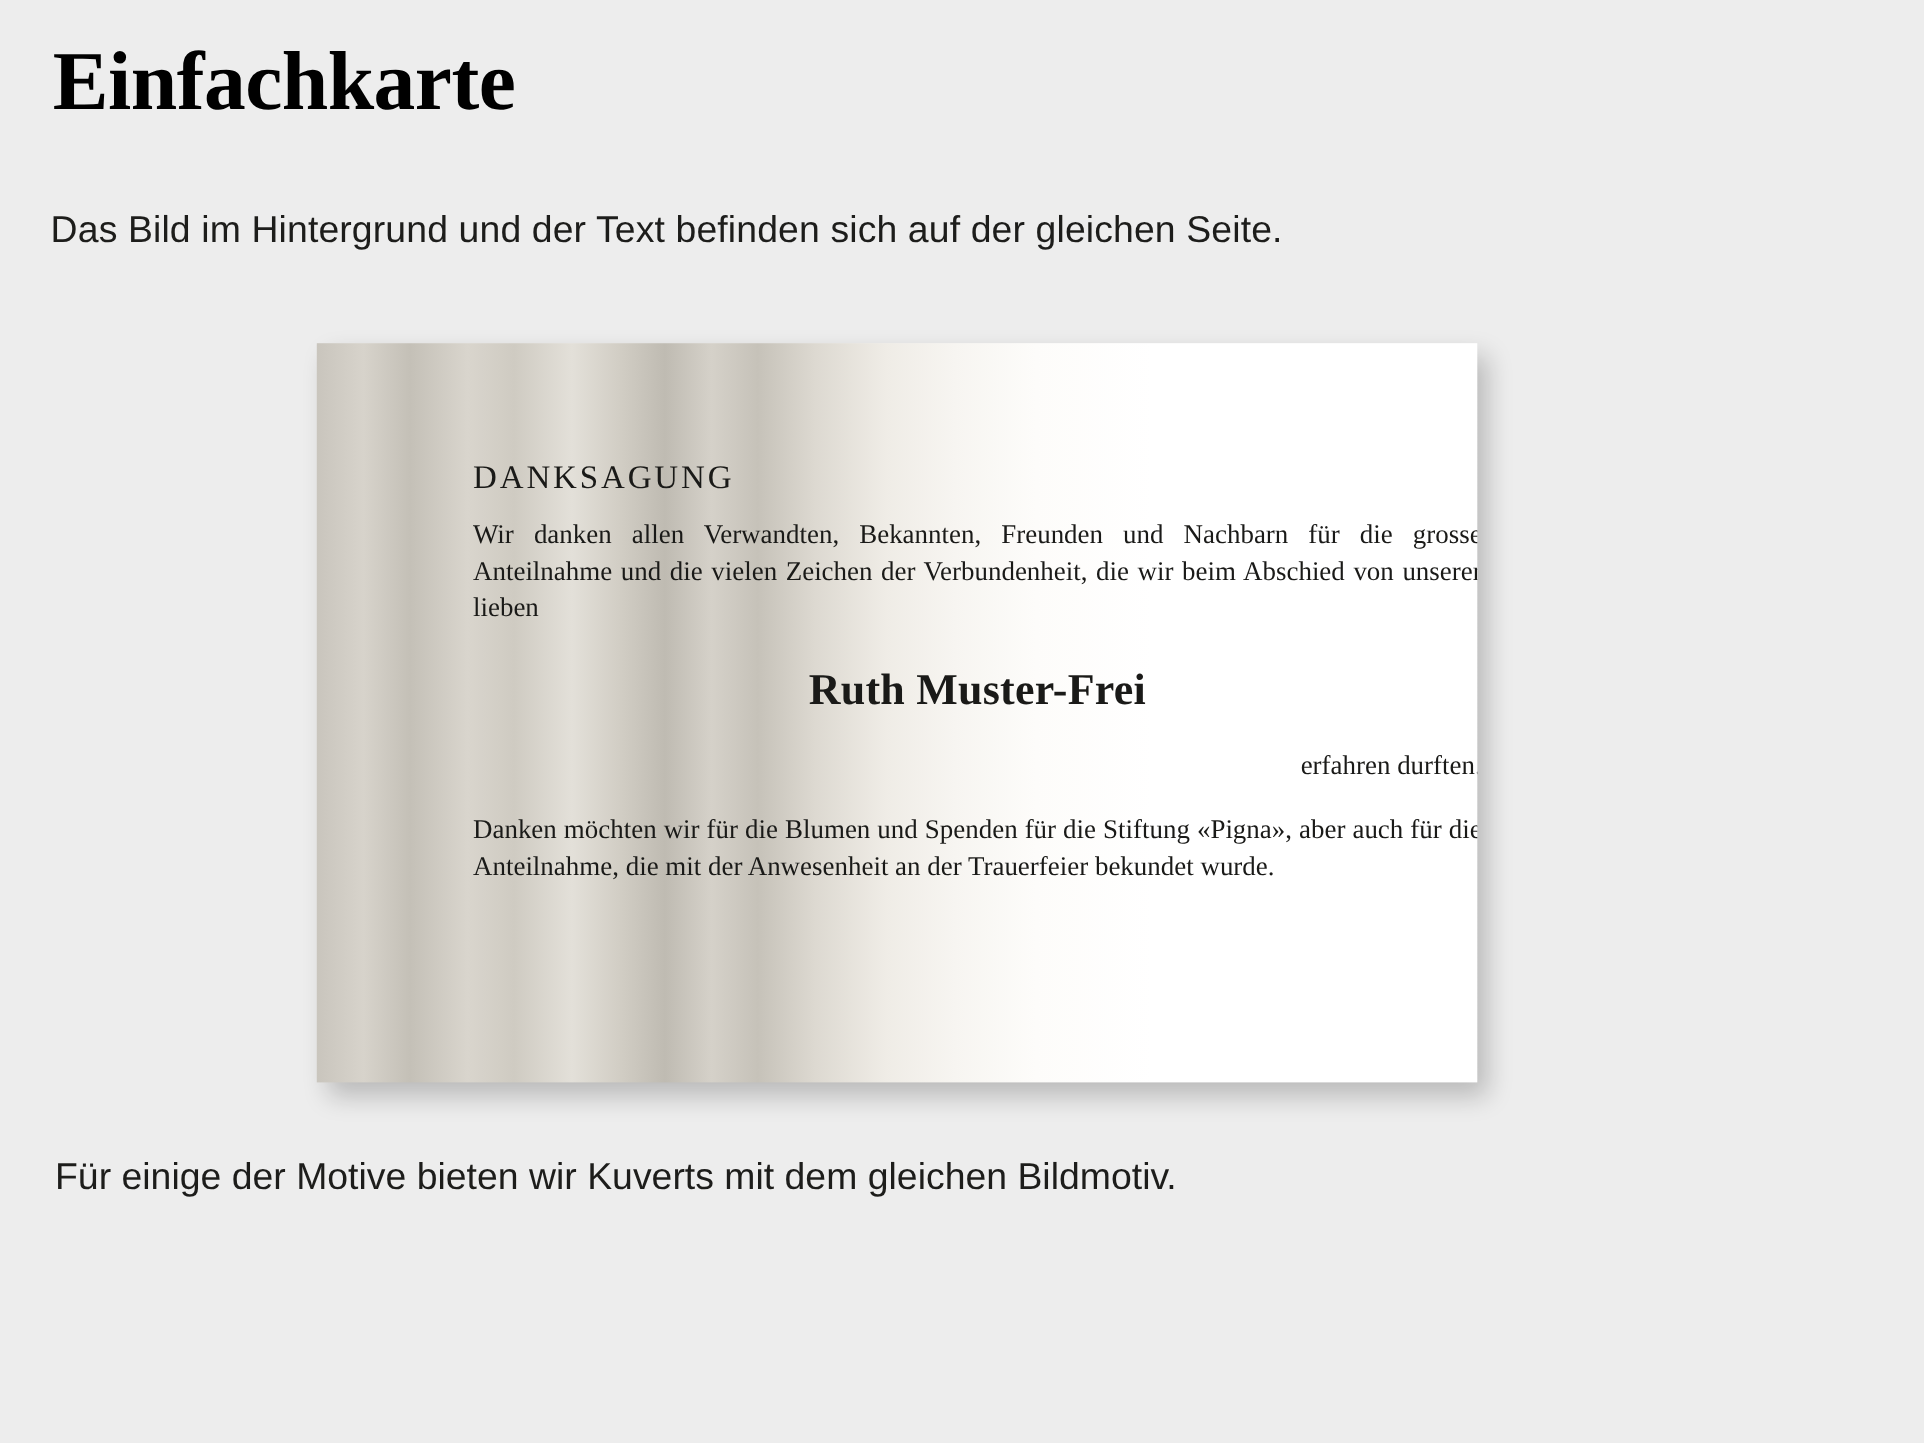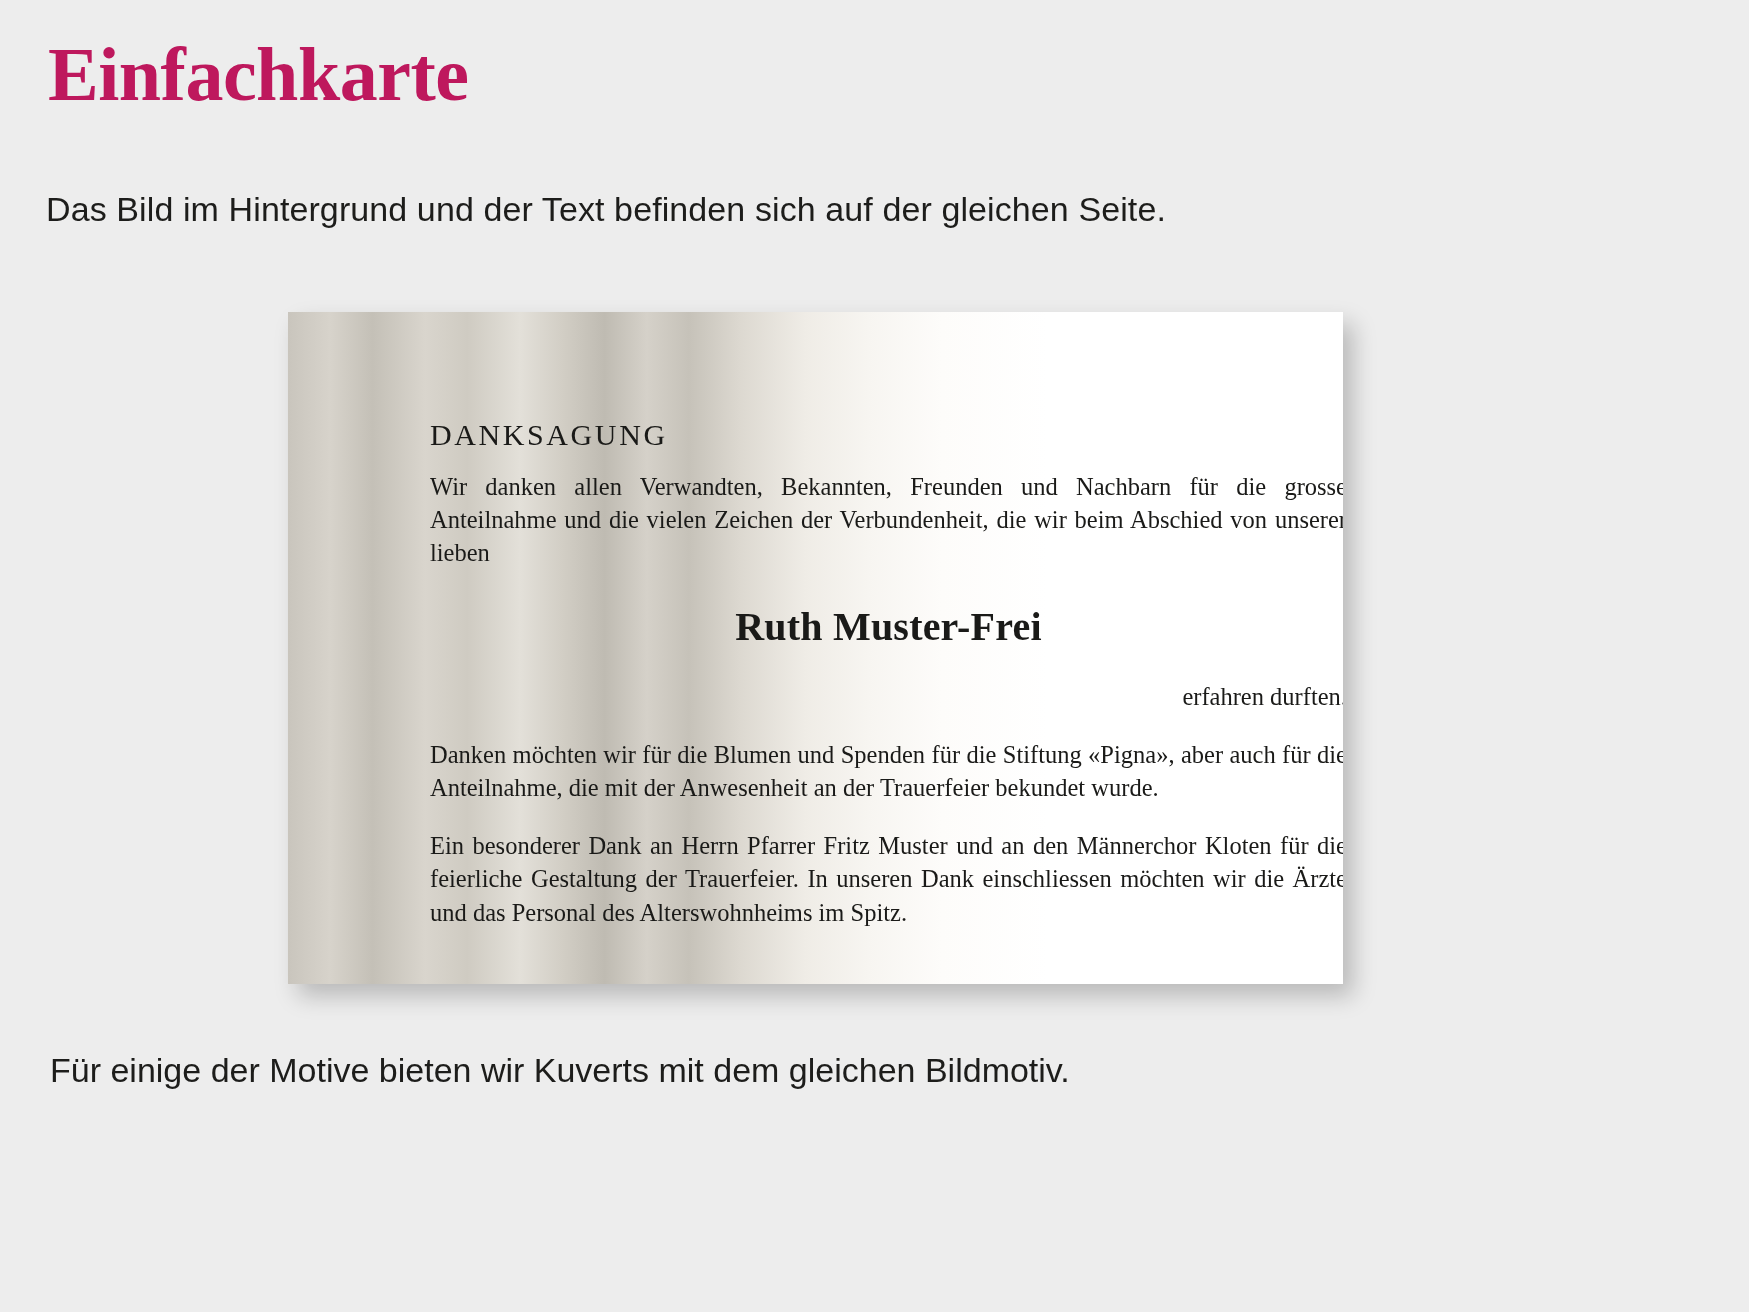--- a/index.html
+++ b/index.html
@@ -17,21 +17,21 @@
   }
 
   .page-title {
     position: absolute;
     left: 48px;
     top: 36px;
     font-family: "Liberation Serif", serif;
     font-size: 76px;
     font-weight: 700;
     letter-spacing: -0.5px;
-    color: #be185d;
+    color: #000000;
     line-height: 1;
   }
 
   .subtitle {
     position: absolute;
     left: 46px;
     top: 190px;
     font-size: 34px;
     font-weight: 400;
     color: #1d1d1b;
@@ -146,21 +146,20 @@
 
 <div class="card-wrap">
   <div class="card">
     <div class="card-inner">
       <div class="card-heading">DANKSAGUNG</div>
       <div class="card-body">
         <p class="para">Wir danken allen Verwandten, Bekannten, Freunden und Nachbarn für die grosse Anteilnahme und die vielen Zeichen der Verbundenheit, die wir beim Abschied von unserer lieben</p>
         <div class="deceased-name">Ruth Muster-Frei</div>
         <p class="para nojustify">erfahren durften.</p>
         <p class="para">Danken möchten wir für die Blumen und Spenden für die Stiftung «Pigna», aber auch für die Anteilnahme, die mit der Anwesenheit an der Trauerfeier bekundet wurde.</p>
-        <p class="para">Ein besonderer Dank an Herrn Pfarrer Fritz Muster und an den Männerchor Kloten für die feierliche Gestaltung der Trauerfeier. In unseren Dank einschliessen möchten wir die Ärzte und das Personal des Alterswohnheims im Spitz.</p>
       </div>
     </div>
   </div>
 </div>
 
 <div class="note">
   <div>Für einige der Motive bieten wir Kuverts mit dem gleichen Bildmotiv.</div>
 </div>
 
 </body></html>

